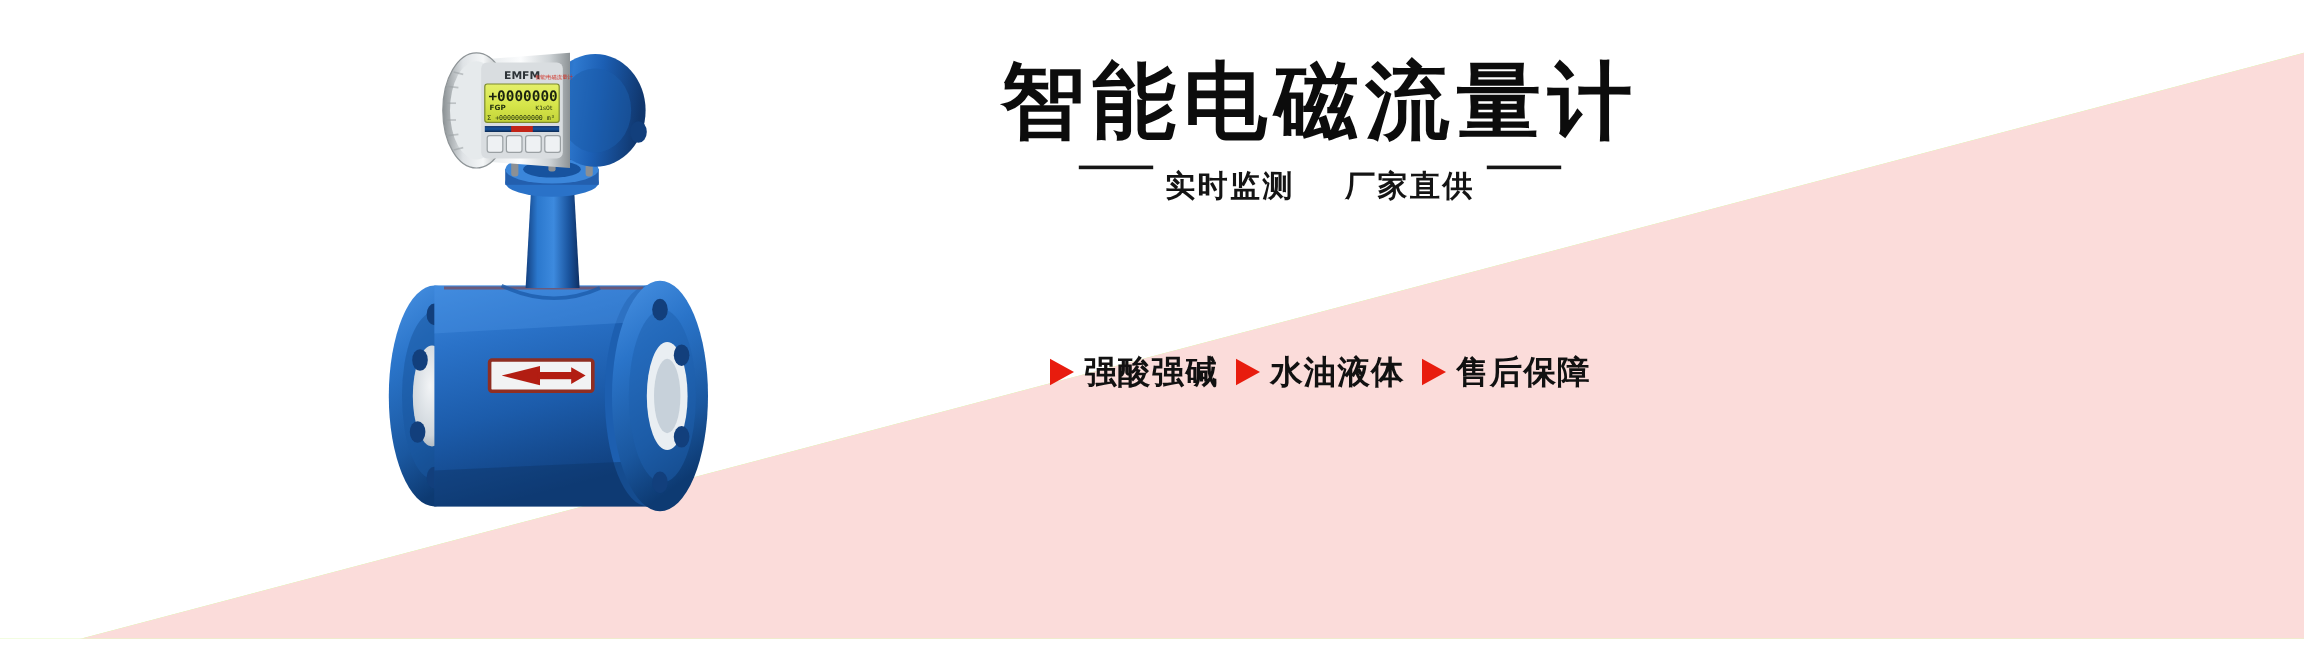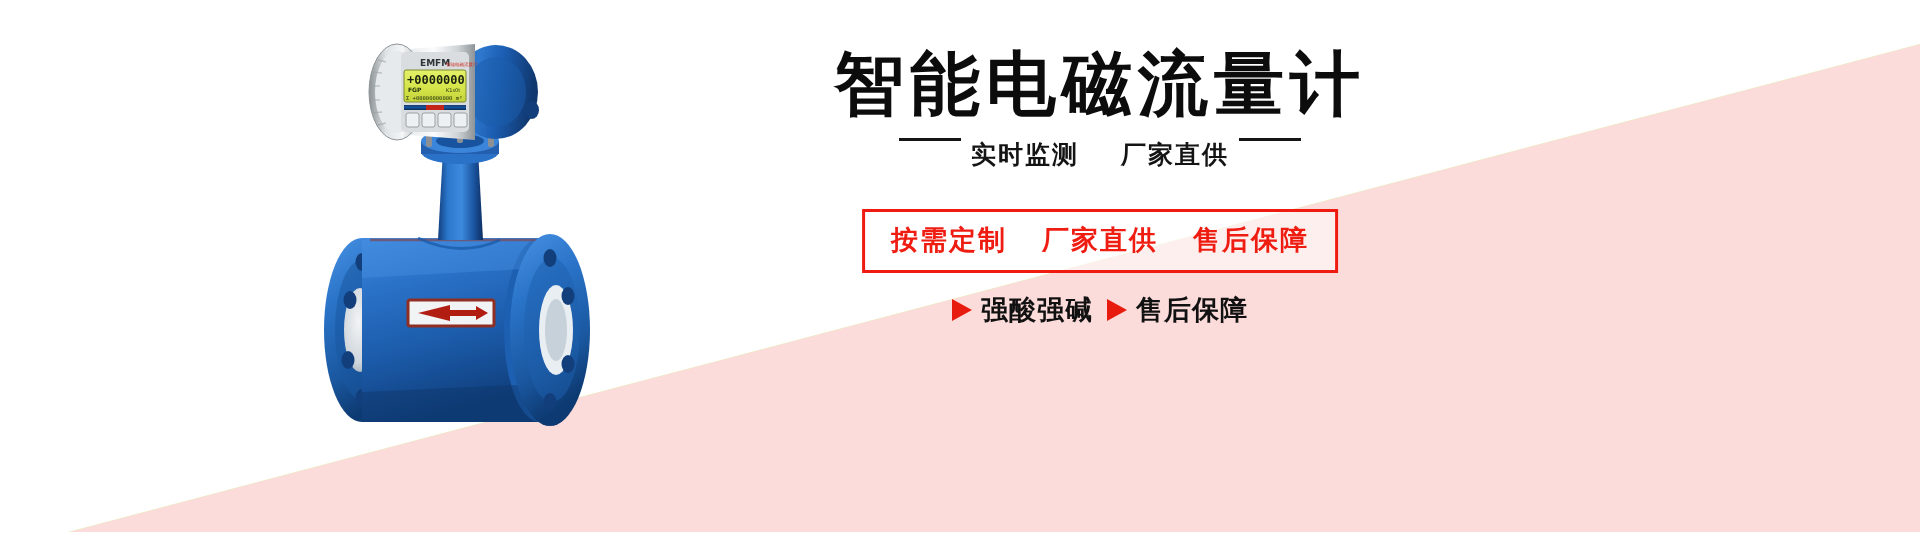--- a/index.html
+++ b/index.html
@@ -285,33 +285,30 @@
     <div class="headline">智能电磁流量计</div>
 
     <div class="subline">
       <span class="rule"></span>
       <span class="sub-text">实时监测</span>
       <span class="sub-gap"></span>
       <span class="sub-text">厂家直供</span>
       <span class="rule"></span>
     </div>
 
-    <div class="redbox">
-      <span class="rb-text">按需定制</span>
-      <span class="rb-gap"></span>
-      <span class="rb-text">厂家直供</span>
-      <span class="rb-gap"></span>
-      <span class="rb-text">售后保障</span>
-    </div>
 
     <div class="features">
       <div class="feat">
         <span class="tri"></span>
         <span class="ftext">强酸强碱</span>
       </div>
       <div class="feat">
         <span class="tri"></span>
+        <span class="ftext">水油液体</span>
+      </div>
+      <div class="feat">
+        <span class="tri"></span>
         <span class="ftext">售后保障</span>
       </div>
     </div>
 
   </div>
 </div>
 
 </body></html>

